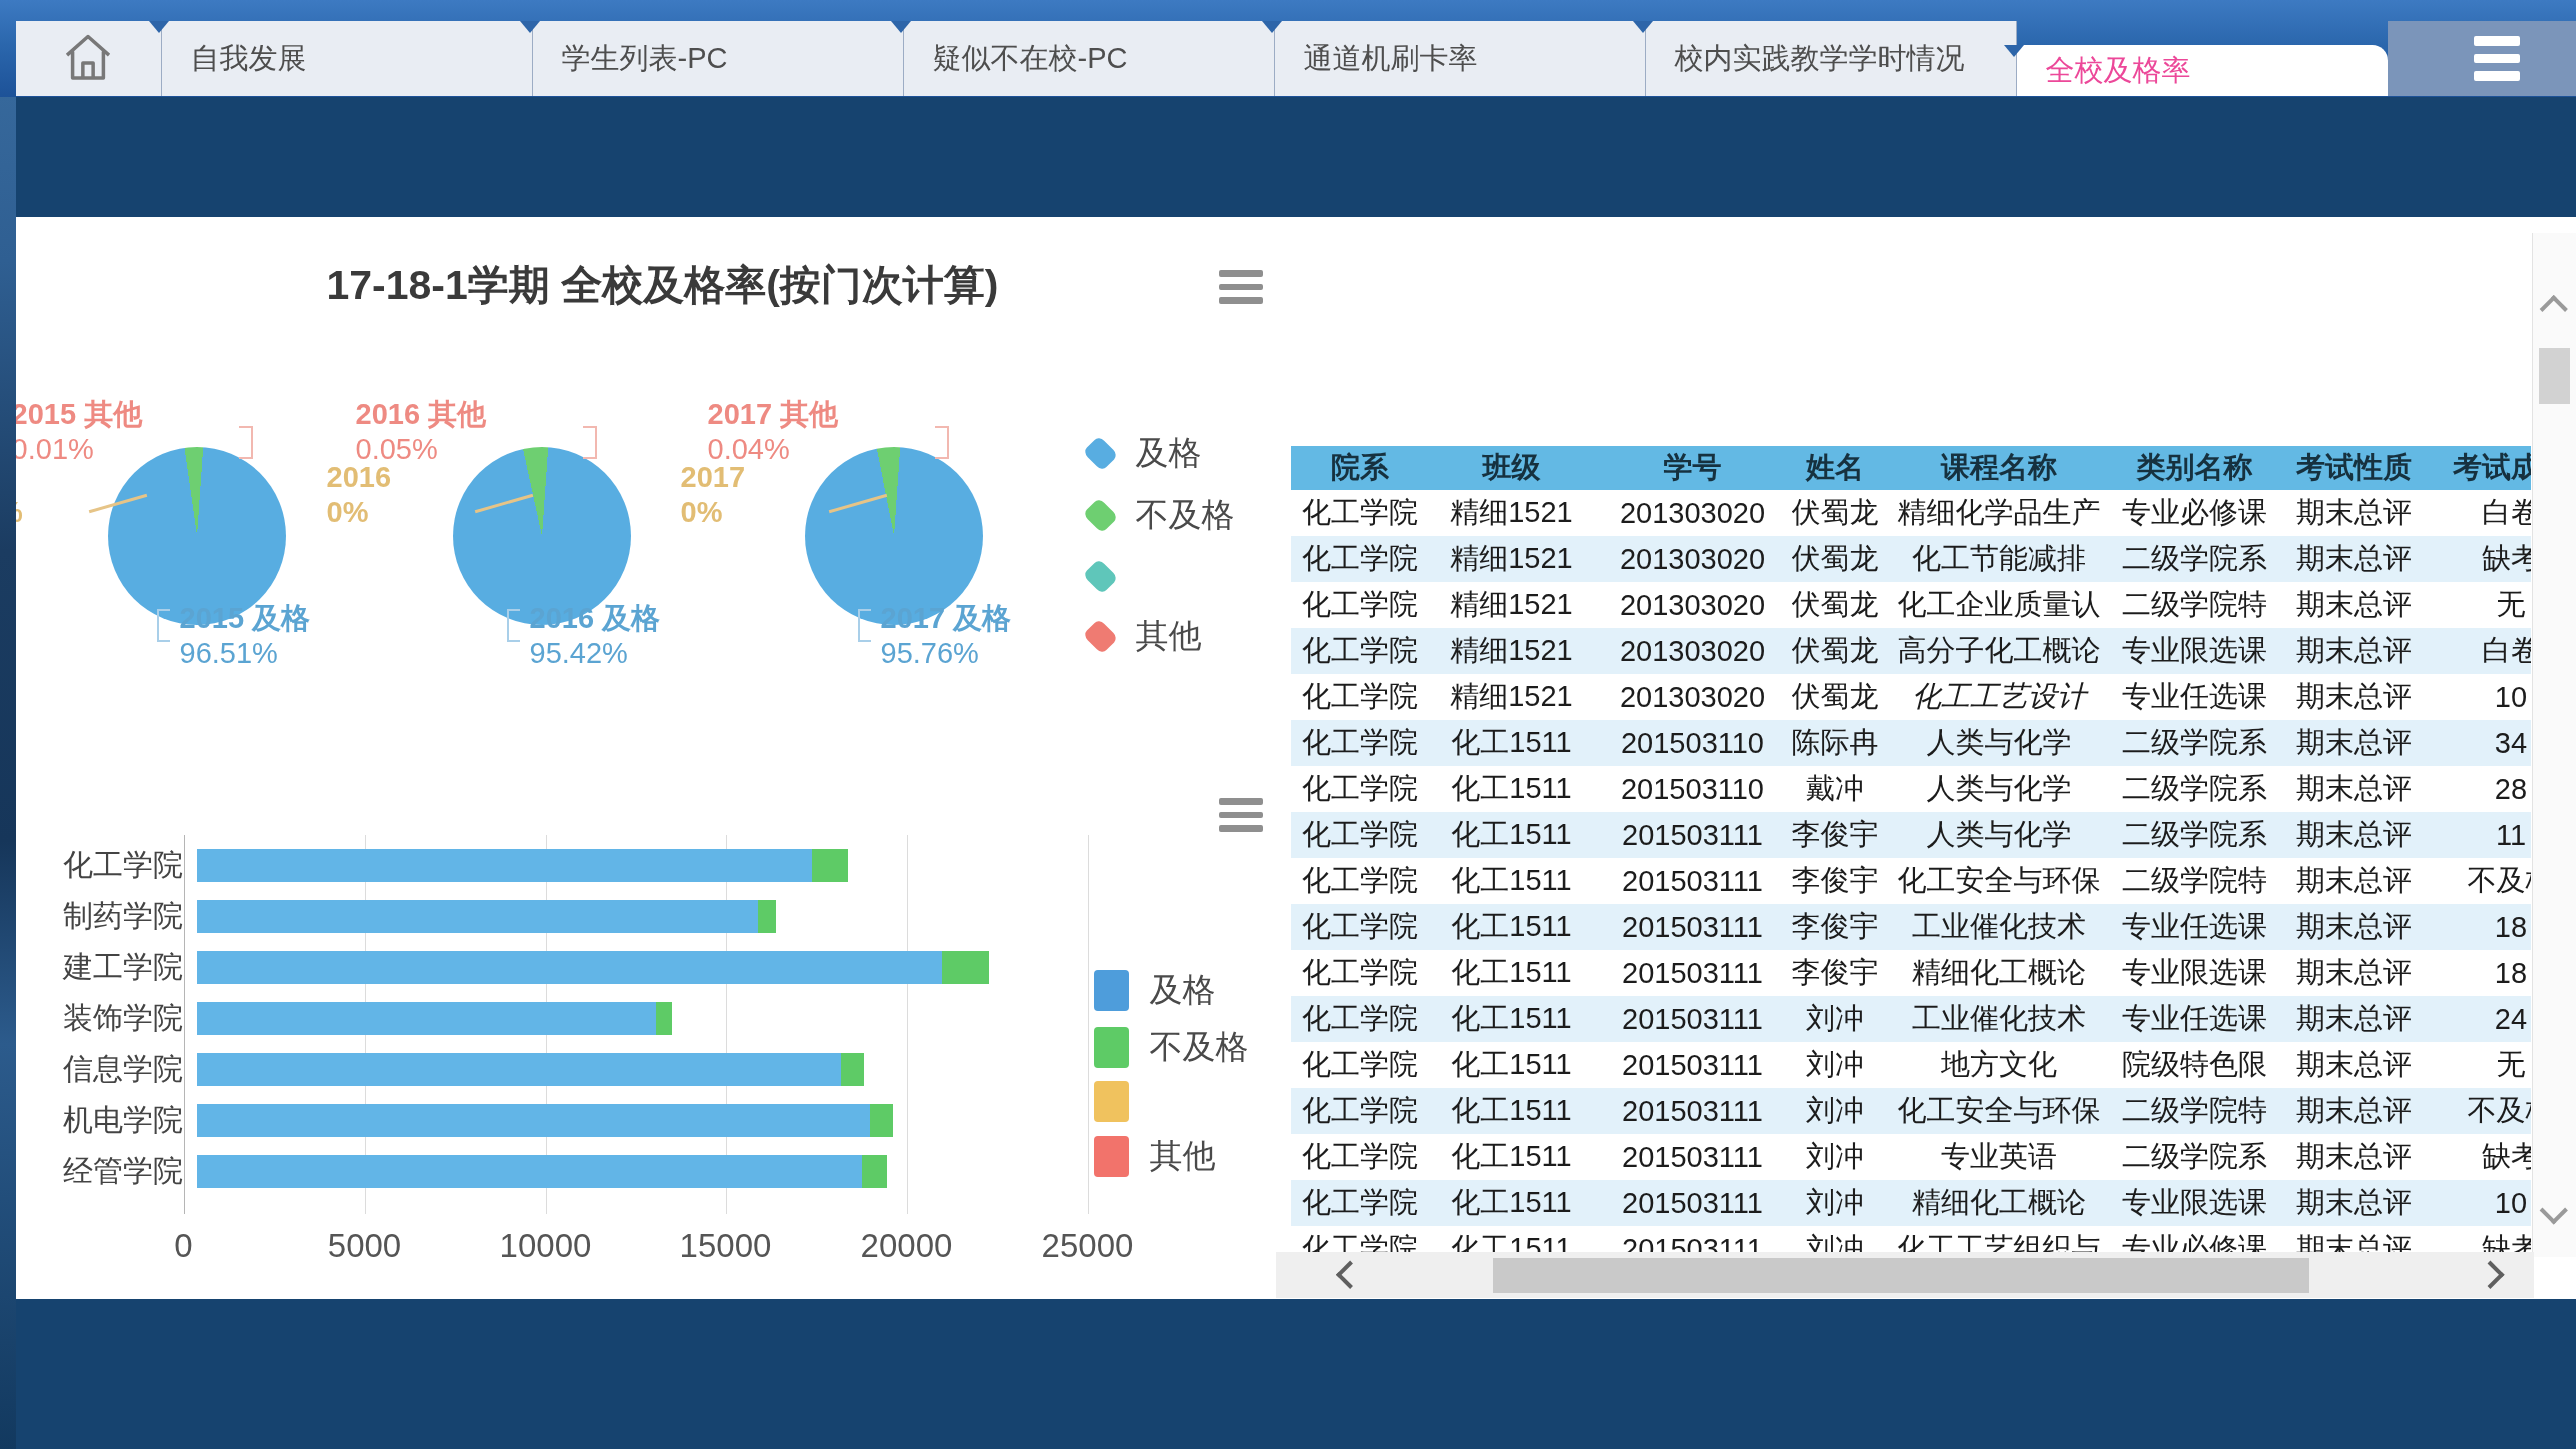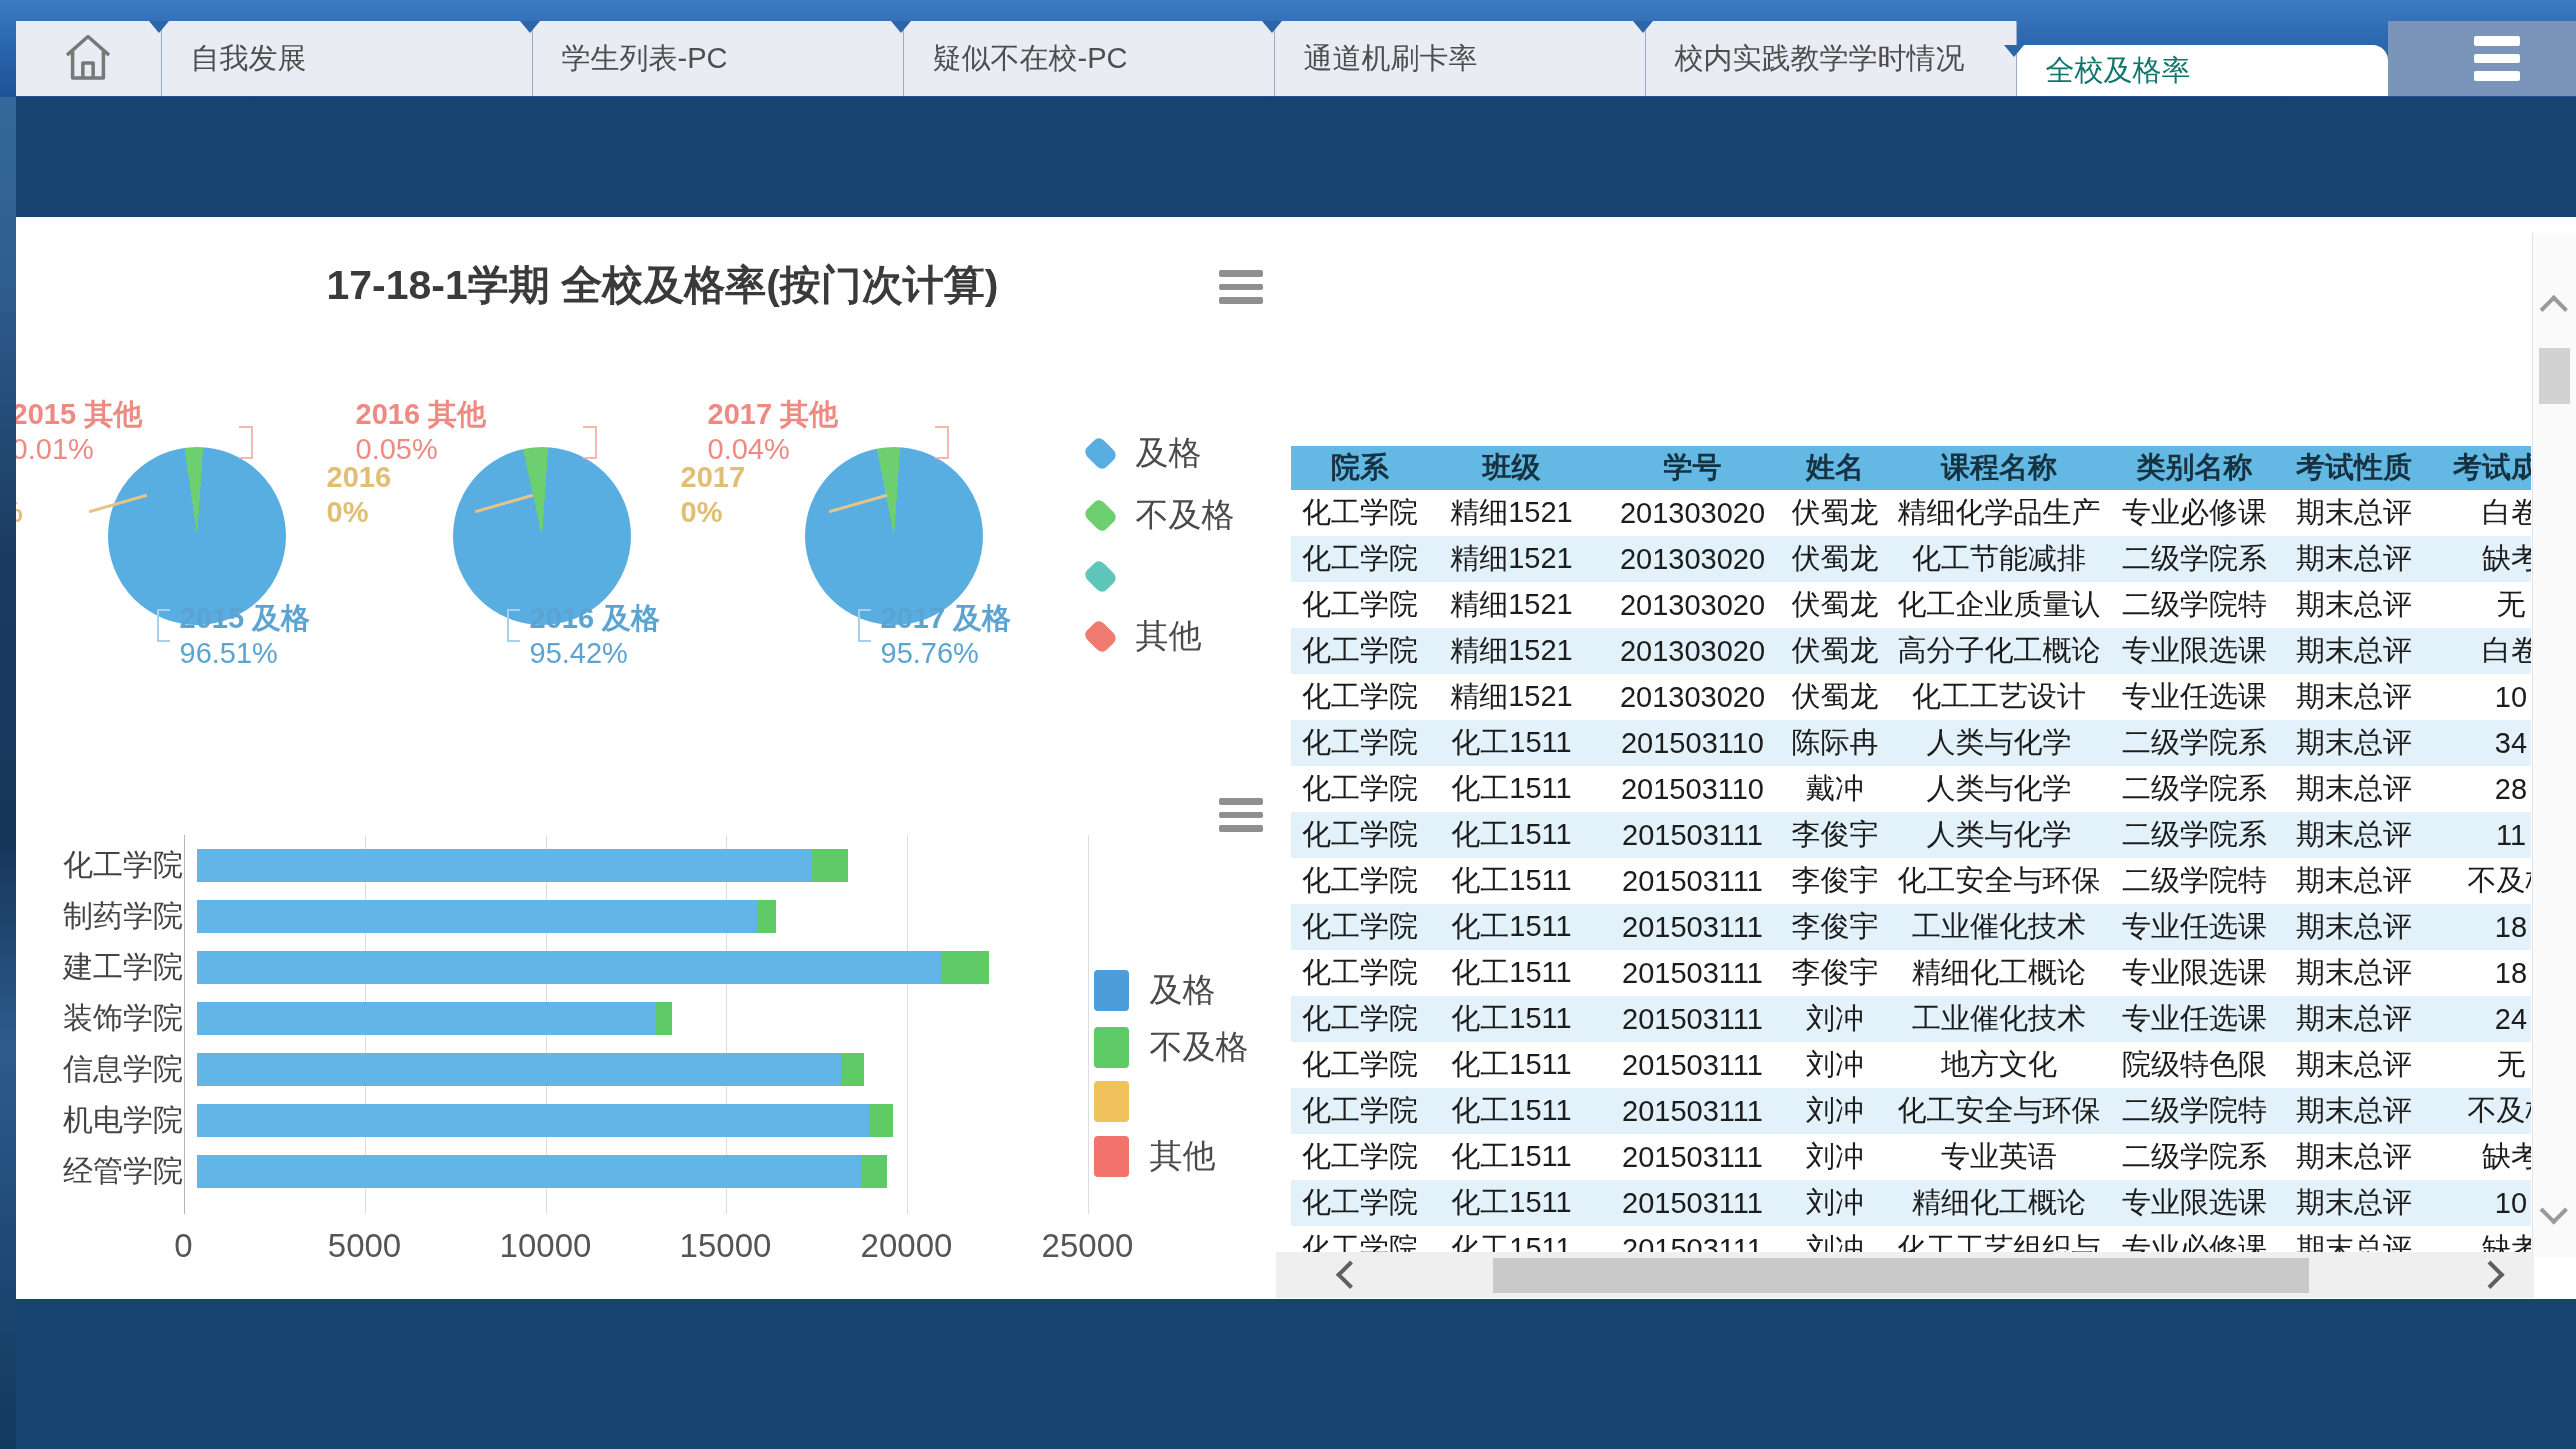--- a/index.html
+++ b/index.html
@@ -11,21 +11,21 @@
   
   .topbar{position:absolute;left:0;top:0;width:2576px;height:97px;
     background:linear-gradient(180deg,#3d7ac2 0%,#2b67ad 45%,#1d5298 100%);}
   .tabs{position:absolute;left:15.5px;top:21px;right:0;height:75px;display:flex;}
   .home-tab{width:145px;background:#e9edf3;display:flex;align-items:center;justify-content:center;
     border-right:1.9px solid #9cacc4;cursor:pointer;}
   .tab{width:371px;background:#e9edf3;color:#4e4e4e;font-size:29px;display:flex;align-items:center;
     padding-left:29px;border-right:1.9px solid #9cacc4;position:relative;box-sizing:border-box;cursor:pointer;}
   .tab::before{content:"";position:absolute;left:-12.6px;top:0;border-left:10.6px solid transparent;
     border-right:10.6px solid transparent;border-top:12.6px solid #2d65a9;}
-  .tab.active{background:#ffffff;color:#0f766e;border-right:none;border-radius:0 15.5px 0 0;margin-top:24px;}
+  .tab.active{background:#ffffff;color:#ec4899;border-right:none;border-radius:0 15.5px 0 0;margin-top:24px;}
   .tabbar-fill{flex:1;background:#7b95ba;display:flex;align-items:center;justify-content:flex-end;padding-right:56px;}
   .hamburger{display:flex;flex-direction:column;gap:7.7px;cursor:pointer;}
   .hamburger i{display:block;width:46px;height:9.7px;background:#fff;border-radius:1.9px;}
   
   .querybar{position:absolute;left:15.5px;top:97px;width:2561px;height:121px;background:#f1f1f1;
     border-bottom:1px solid #d9d9d9;}
   .sem-label{position:absolute;left:191px;top:39px;font-size:31px;color:#333;}
   .select-box{position:absolute;left:319px;top:27px;width:307px;height:60px;background:#fff;
     border:1.9px solid #9a9a9a;display:flex;box-sizing:border-box;}
   .select-value{flex:1;font-size:31px;color:#222;display:flex;align-items:center;padding-left:15.5px;}
@@ -342,21 +342,21 @@
           <div class="t-cell" style="width: 241px;">高分子化工概论</div>
           <div class="t-cell" style="width: 150px;">专业限选课</div>
           <div class="t-cell" style="width: 169px;">期末总评</div>
           <div class="t-cell" style="width: 145px;">白卷</div>
         </div>
         <div class="t-row">
           <div class="t-cell" style="width: 139px;">化工学院</div>
           <div class="t-cell" style="width: 164px;">精细1521</div>
           <div class="t-cell sno" style="width: 198px;"><span>201303020</span></div>
           <div class="t-cell" style="width: 87px;">伏蜀龙</div>
-          <div class="t-cell" style="width: 241px;">化工工艺设计</div>
+          <div class="t-cell" style="width: 241px; font-style: italic;">化工工艺设计</div>
           <div class="t-cell" style="width: 150px;">专业任选课</div>
           <div class="t-cell" style="width: 169px;">期末总评</div>
           <div class="t-cell" style="width: 145px;">10</div>
         </div>
         <div class="t-row alt">
           <div class="t-cell" style="width: 139px;">化工学院</div>
           <div class="t-cell" style="width: 164px;">化工1511</div>
           <div class="t-cell sno" style="width: 198px;"><span>201503110</span></div>
           <div class="t-cell" style="width: 87px;">陈际冉</div>
           <div class="t-cell" style="width: 241px;">人类与化学</div>

